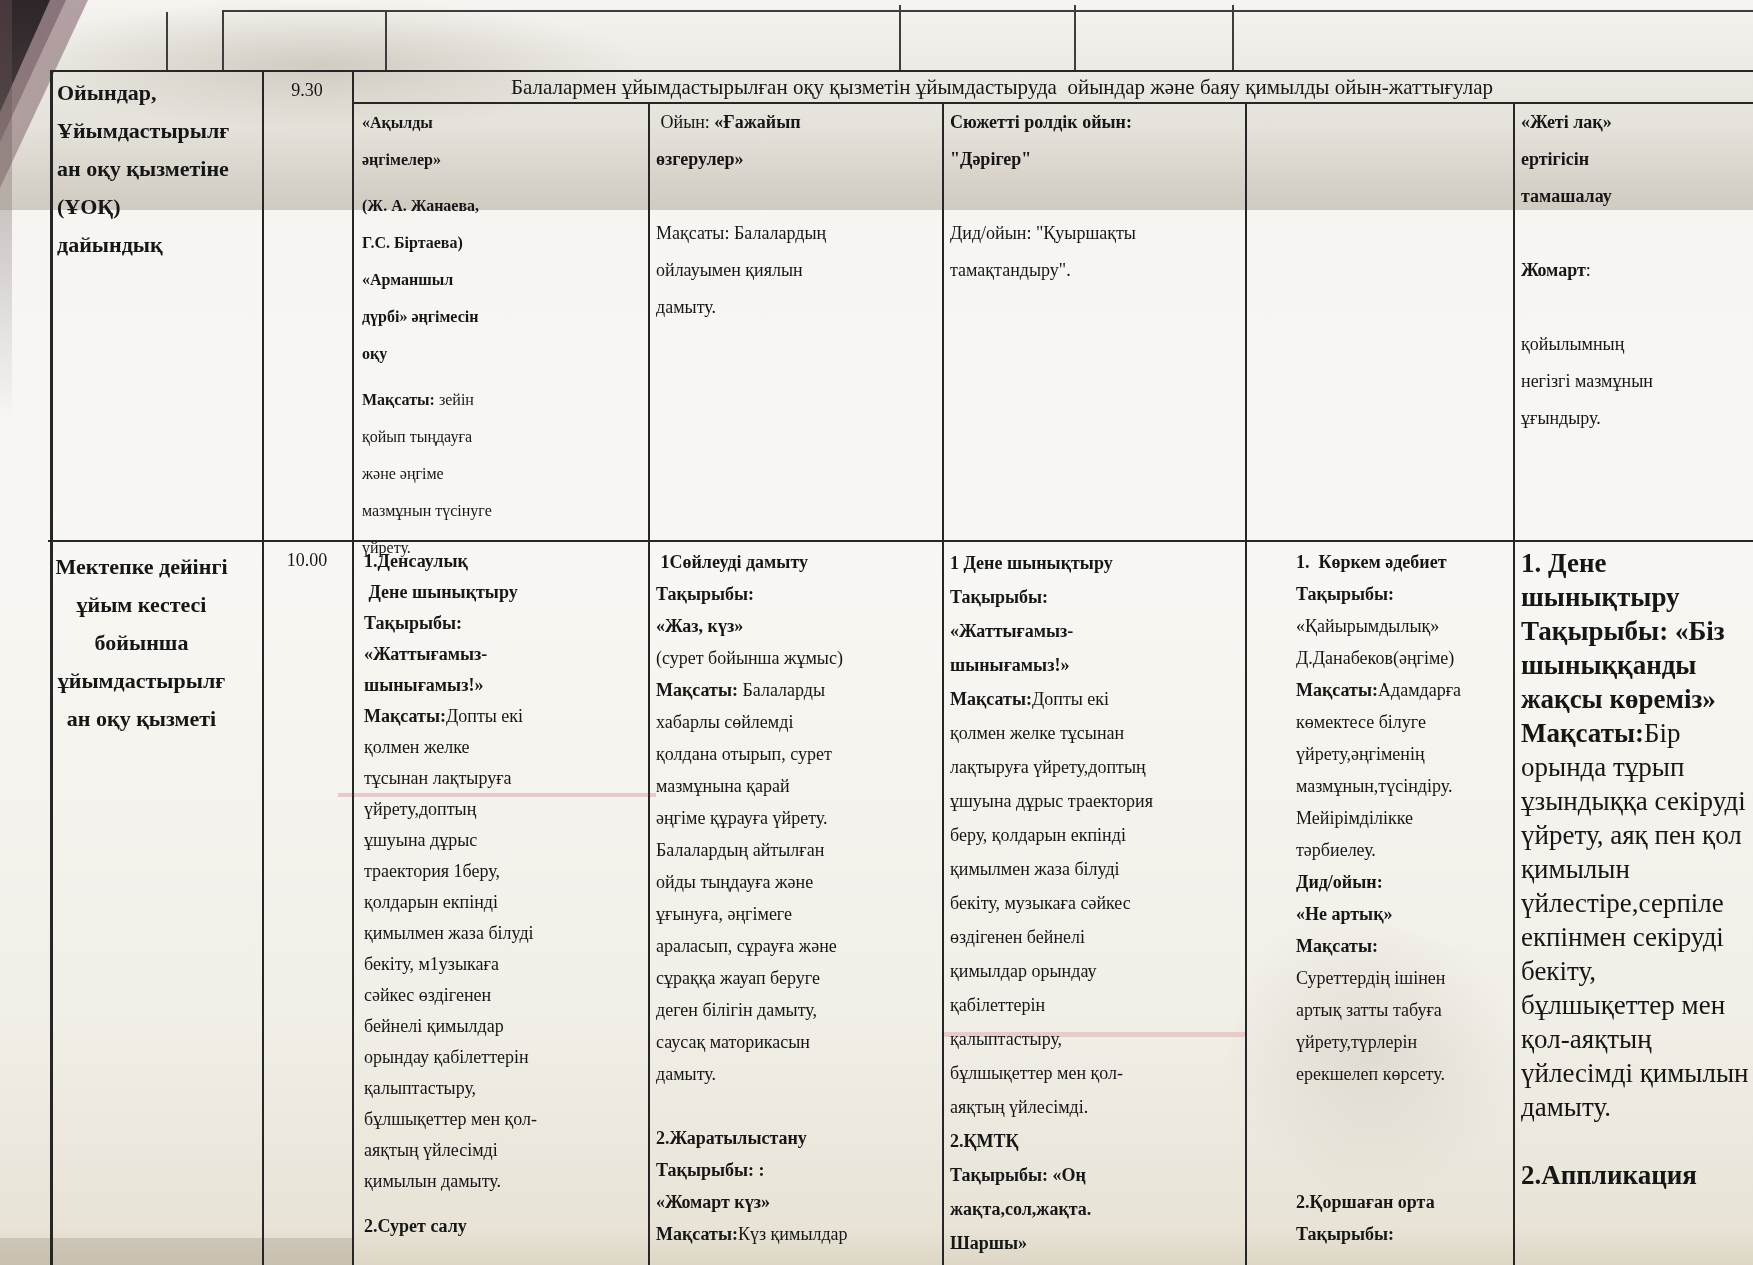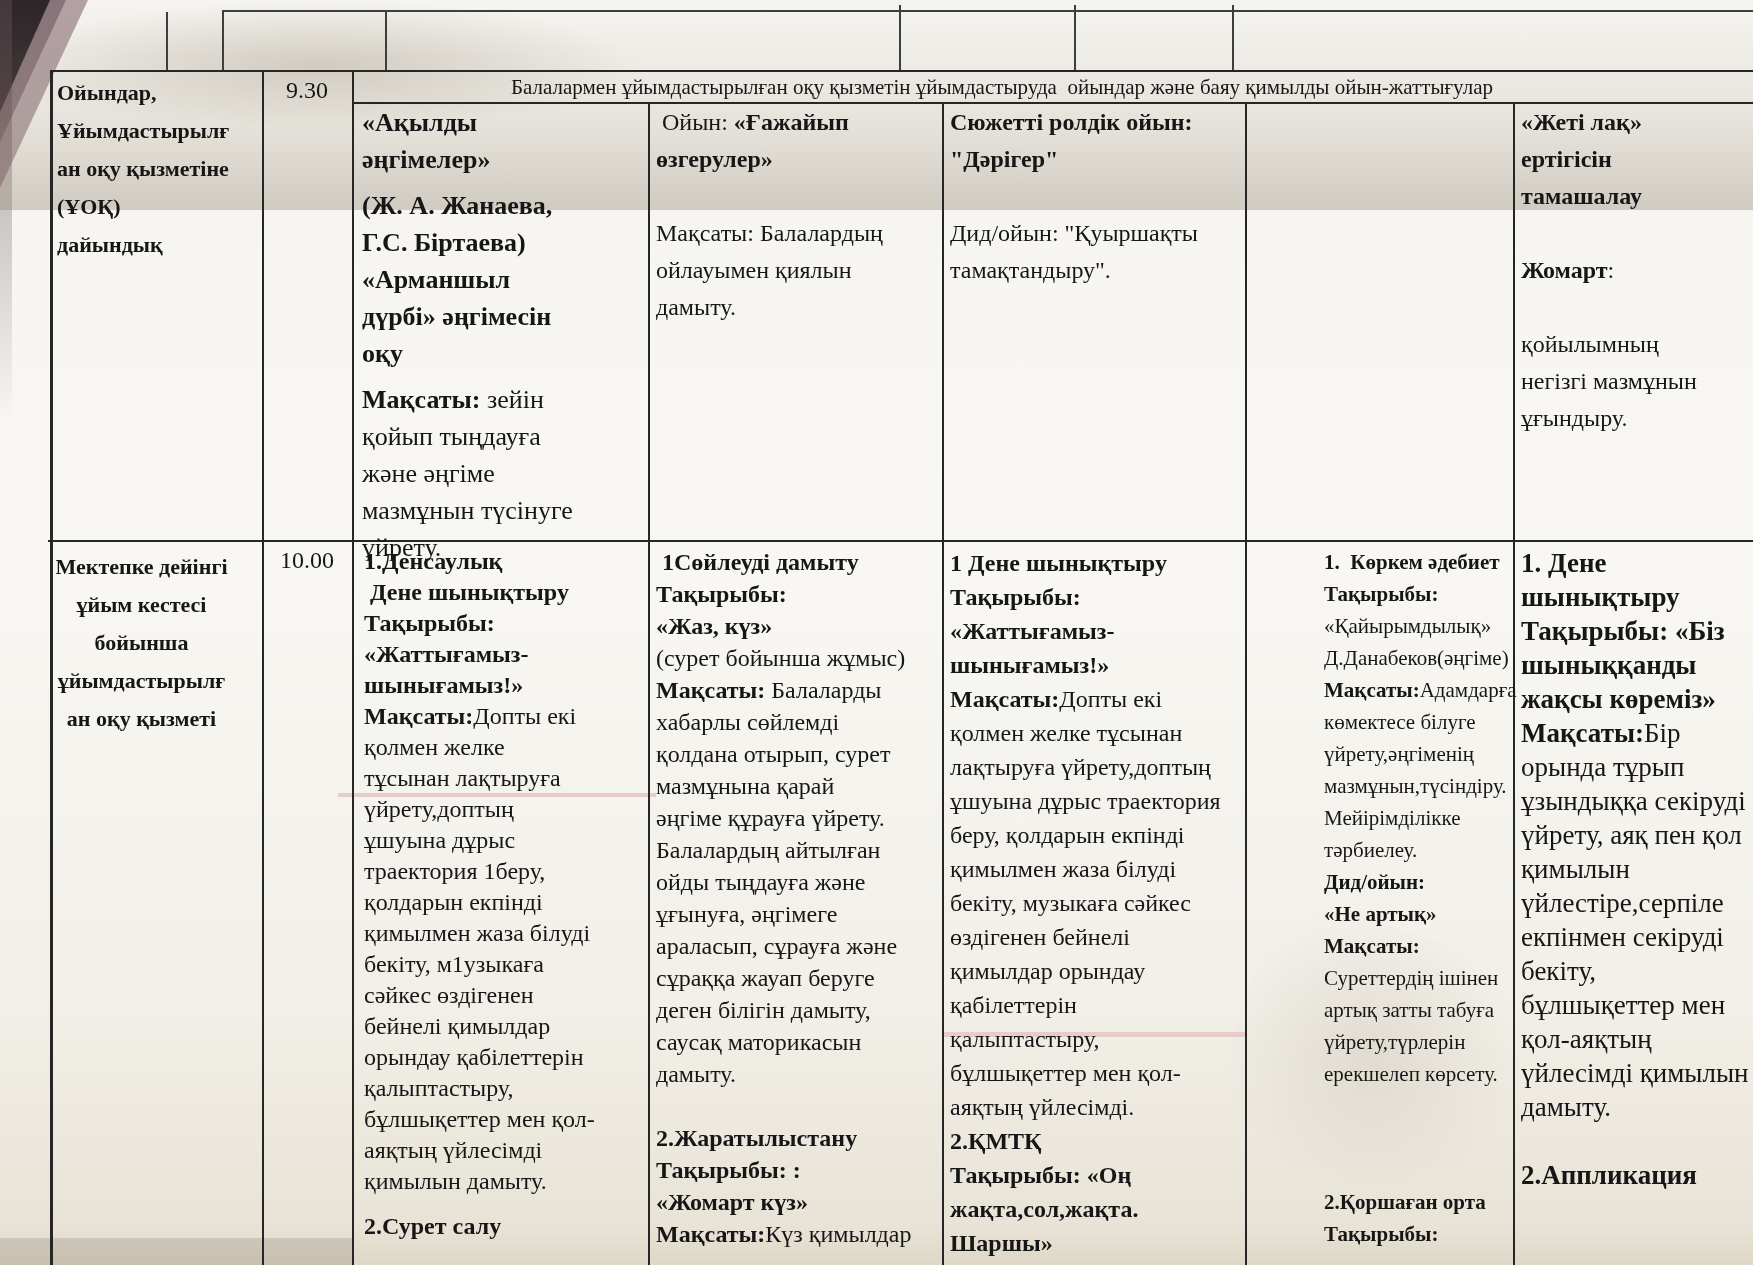--- a/index.html
+++ b/index.html
@@ -5,21 +5,21 @@
 <style>
   html,body{margin:0;padding:0;background:#d8d4ca;}
   #scan{
     position:relative;width:1753px;height:1265px;overflow:hidden;
     background:linear-gradient(180deg,#f5f4f0 0%,#f8f7f3 45%,#f2efe8 80%,#e8e3d6 97%,#ded7c7 100%);
     font-family:"Liberation Serif","DejaVu Serif",serif;color:#161616;
   }
   .hl,.vl{position:absolute;background:#262626;}
   .hl{height:2px;} .vl{width:2px;}
   .faint{background:#3e3e3e;}
-  .cell{position:absolute;white-space:pre-wrap;font-size:24px;line-height:37px;}
+  .cell{position:absolute;white-space:pre-wrap;font-size:18px;line-height:37px;}
   .b{font-weight:700;}
   .bold{font-weight:700;}
   .center{text-align:center;}
   .gap{display:block;}
   .art{position:absolute;pointer-events:none;}
 </style>
 </head>
 <body>
 
 <div id="scan">
@@ -55,21 +55,21 @@
   <div class="vl" style="left:1513px;top:102px;height:1163px;"></div>
 
   <div class="cell bold" style="left:57px;top:74px;width:200px;font-size:22px;line-height:38px;">Ойындар,
 Ұйымдастырылғ
 ан оқу қызметіне
 (ҰОҚ)
 дайындық</div>
   <div class="cell center" style="left:262px;top:72px;width:90px;">9.30</div>
   <div class="cell center" style="left:362px;top:73px;width:1280px;font-size:21px;line-height:28px;">Балалармен ұйымдастырылған оқу қызметін ұйымдастыруда  ойындар және баяу қимылды ойын-жаттығулар</div>
 
-  <div class="cell" style="left:362px;top:104px;width:272px;font-size:26px;"><span class="b">«Ақылды
+  <div class="cell" style="left:362px;top:104px;width:272px;font-size:16px;"><span class="b">«Ақылды
 әңгімелер»</span><span class="gap" style="height: 9px;"></span><span class="b">(Ж. А. Жанаева,
 Г.С. Біртаева)
 «Арманшыл
 дүрбі» әңгімесін
 оқу</span><span class="gap" style="height: 9px;"></span><span class="b">Мақсаты:</span><span> зейін
 қойып тыңдауға
 және әңгіме
 мазмұнын түсінуге
 үйрету.</span></div>
   <div class="cell" style="left:656px;top:104px;width:278px;"><span> Ойын: </span><span class="b">«Ғажайып
@@ -157,21 +157,21 @@
 өздігенен бейнелі
 қимылдар орындау
 қабілеттерін
 қалыптастыру,
 бұлшықеттер мен қол-
 аяқтың үйлесімді.
 </span><span class="b">2.ҚМТҚ
 Тақырыбы: «Оң
 жақта,сол,жақта.
 Шаршы»</span></div>
-  <div class="cell" style="left:1324px;top:546px;width:256px;font-size:21px;line-height:32px;"><span class="b">1.  Көркем әдебиет
+  <div class="cell" style="left:1296px;top:546px;width:256px;font-size:18px;line-height:32px;"><span class="b">1.  Көркем әдебиет
 Тақырыбы:
 </span><span>«Қайырымдылық»
 Д.Данабеков(әңгіме)
 </span><span class="b">Мақсаты:</span><span>Адамдарға
 көмектесе білуге
 үйрету,әңгіменің
 мазмұнын,түсіндіру.
 Мейірімділікке
 тәрбиелеу.
 </span><span class="b">Дид/ойын:

